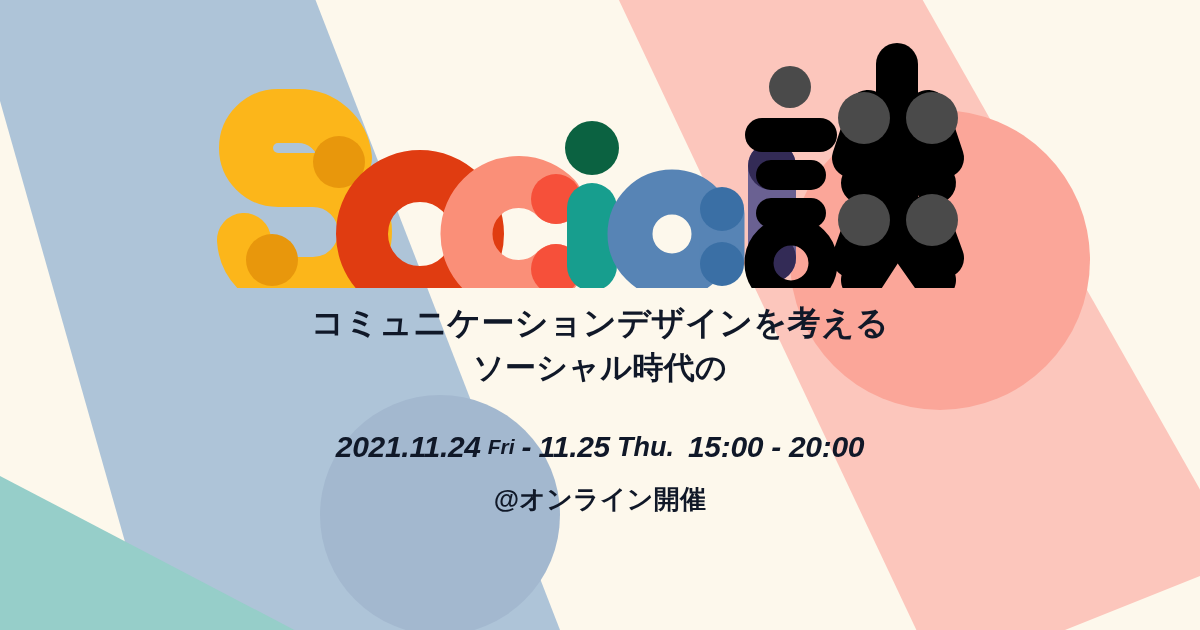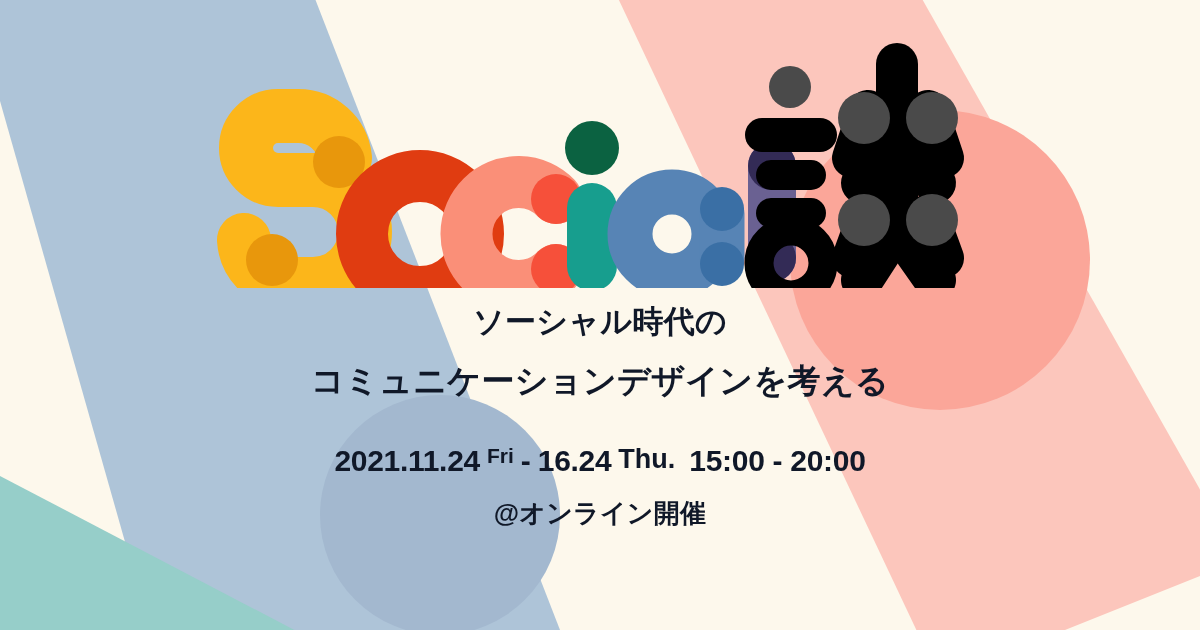--- a/index.html
+++ b/index.html
@@ -52,24 +52,25 @@
     margin: 0 0 14px 0;
   }
   .subtitle-line2 {
     font-size: 33px;
     line-height: 46px;
     margin: 0;
   }
   .date-row {
     margin-top: 40px;
     display: flex;
-    align-items: flex-start;
+    align-items: center;
     justify-content: center;
     white-space: nowrap;
     color: #101828;
+    font-style: italic;
   }
   .date-main {
     font-size: 30px;
     font-weight: 700;
     letter-spacing: -0.01em;
   }
   .date-day {
     font-size: 21px;
     font-weight: 700;
     margin-left: 7px;
@@ -195,29 +196,29 @@
         <line x1="868" y1="196" x2="852" y2="240" stroke="#000000" stroke-width="40" stroke-linecap="round"></line>
         <line x1="928" y1="196" x2="944" y2="240" stroke="#000000" stroke-width="40" stroke-linecap="round"></line>
         <circle cx="864" cy="202" r="26" fill="#4A4A4A"></circle>
         <circle cx="932" cy="202" r="26" fill="#4A4A4A"></circle>
       </g>
     </g>
   </svg>
 
   <div class="text-block">
 
+    <p class="subtitle subtitle-line2">コミュニケーションデザインを考える</p>
+
     <p class="subtitle subtitle-line1">ソーシャル時代の</p>
-
-    <p class="subtitle subtitle-line2">コミュニケーションデザインを考える</p>
 
     <div class="date-row">
       <span class="date-main">2021.11.24</span>
       <span class="date-day">Fri</span>
       <span class="date-dash">-</span>
-      <span class="date-main2">16.24</span>
+      <span class="date-main2">11.25</span>
       <span class="date-day2">Thu.</span>
       <span class="time-range">15:00 - 20:00</span>
     </div>
 
     <div class="venue">@オンライン開催</div>
   </div>
 
 </div>
 
 </body></html>

